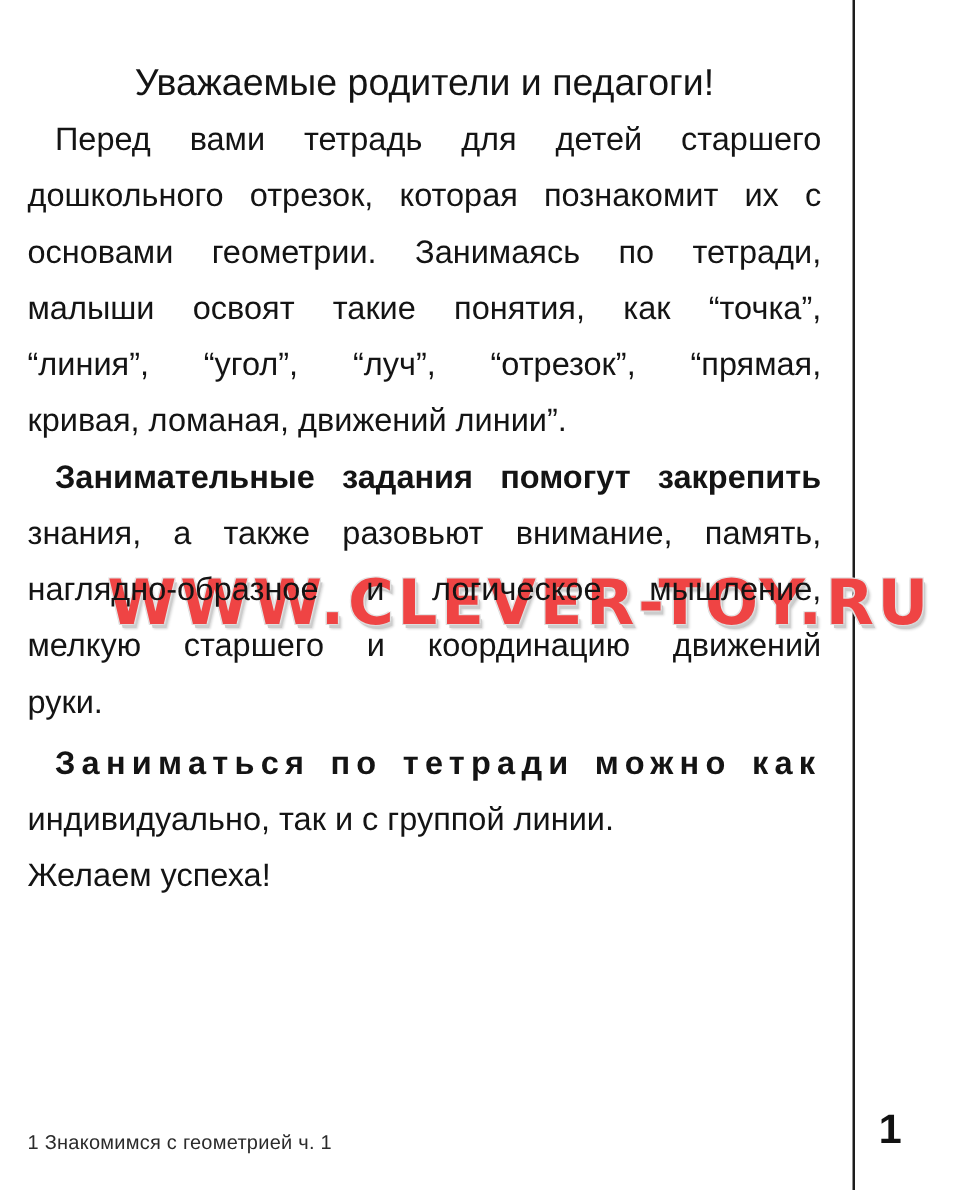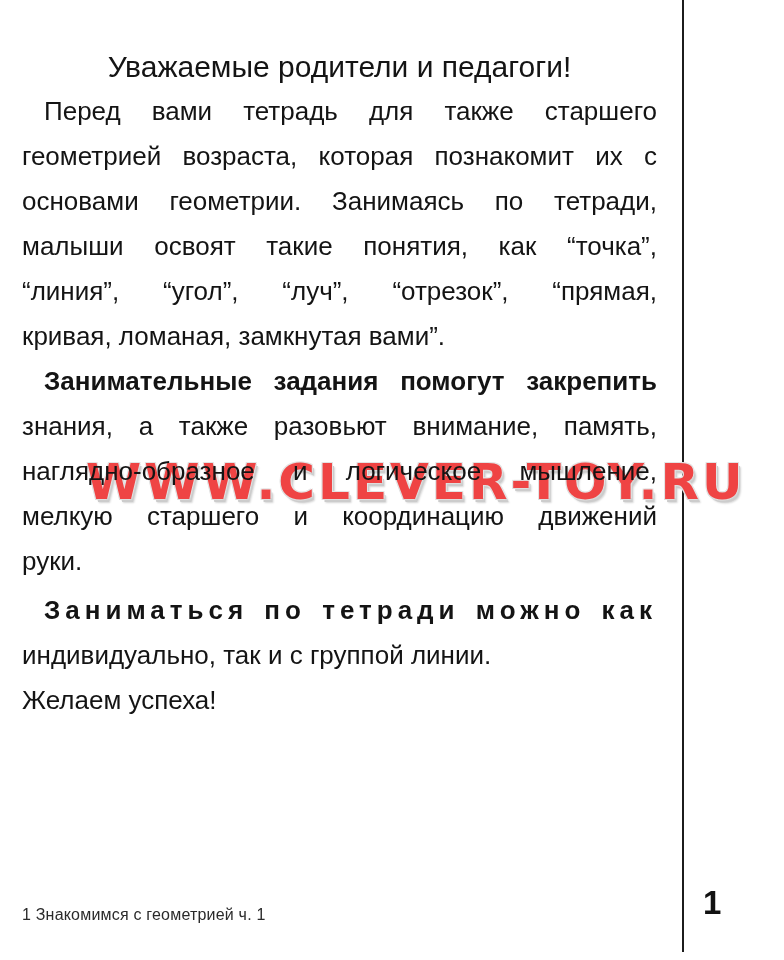--- a/index.html
+++ b/index.html
@@ -97,26 +97,26 @@
 
 <div class="page">
 
   <div class="margin-rule"></div>
 
   <div class="watermark">WWW.CLEVER-TOY.RU</div>
 
   <div class="text-column">
     <h1 class="heading">Уважаемые родители и педагоги!</h1>
 
-    <div class="line indent">Перед вами тетрадь для также старшего</div>
-    <div class="line">геометрией возраста, которая познакомит их с</div>
+    <div class="line indent">Перед вами тетрадь для детей старшего</div>
+    <div class="line">дошкольного отрезок, которая познакомит их с</div>
     <div class="line">основами геометрии. Занимаясь по тетради,</div>
     <div class="line">малыши освоят такие понятия, как “точка”,</div>
     <div class="line">“линия”, “угол”, “луч”, “отрезок”, “прямая,</div>
-    <div class="line end">кривая, ломаная, замкнутая вами”.</div>
+    <div class="line end">кривая, ломаная, движений линии”.</div>
 
     <div class="line indent gap-12">Занимательные задания помогут закрепить</div>
     <div class="line">знания, а также разовьют внимание, память,</div>
     <div class="line">наглядно-образное и логическое мышление,</div>
     <div class="line">мелкую старшего и координацию движений</div>
     <div class="line end">руки.</div>
 
     <div class="line indent spaced gap-6">Заниматься по тетради можно как</div>
     <div class="line end">индивидуально, так и с группой линии.</div>
 

